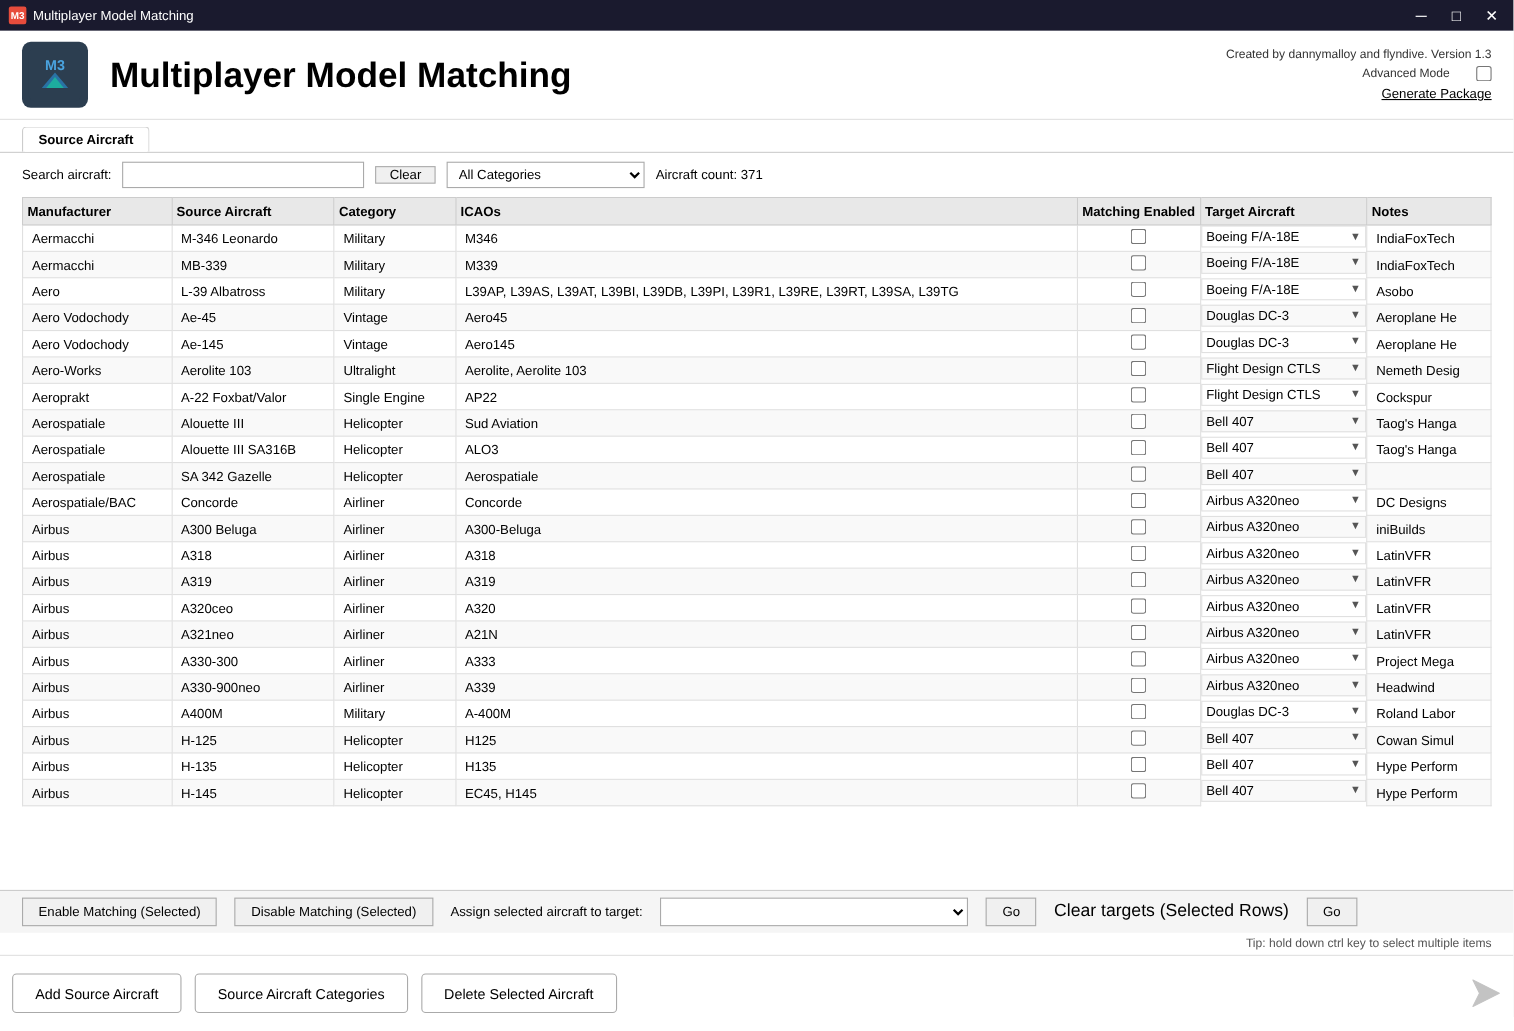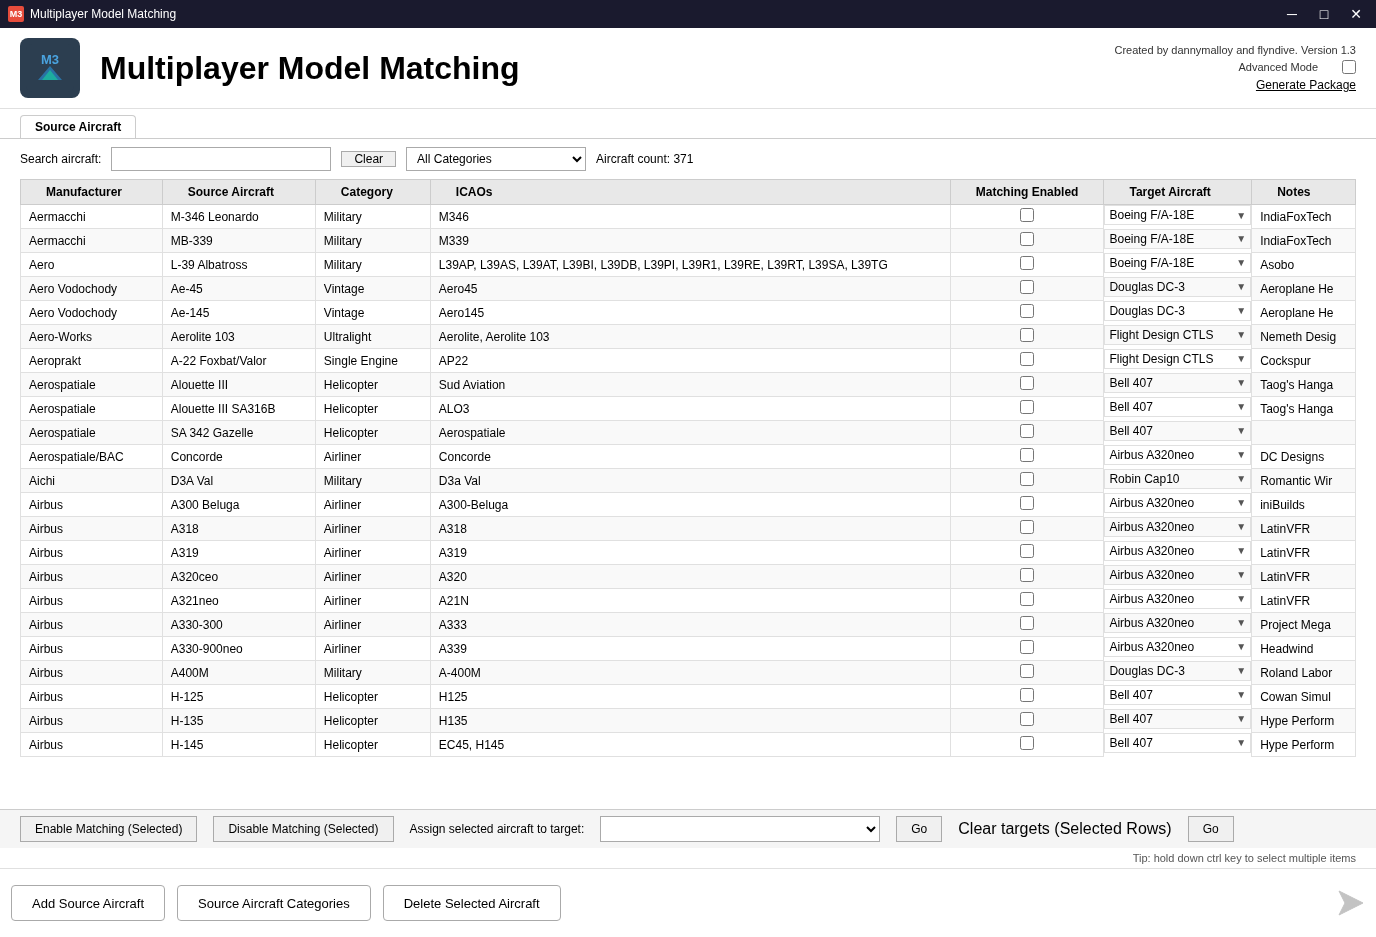--- a/index.html
+++ b/index.html
@@ -183,21 +183,21 @@
     table {
       width: 100%;
       border-collapse: collapse;
       font-size: 12px;
     }
     thead tr {
       background: #e8e8e8;
     }
     th {
       text-align: left;
-      padding: 5px 25px;
+      padding: 5px 4px;
       border: 1px solid #ccc;
       font-weight: 600;
       white-space: nowrap;
     }
     td {
       padding: 3px 8px;
       border: 1px solid #e0e0e0;
       white-space: nowrap;
     }
     tr:nth-child(even) td { background: #f9f9f9; }
@@ -490,32 +490,20 @@
             <td>Airliner</td>
             <td>Concorde</td>
             <td class="checkbox-cell"><input type="checkbox" style=""></td>
             <td class="target-aircraft" style="display: flex; align-items: center;">
               <span style="flex: 1 1 0%; font-size: 12px;">Airbus A320neo</span>
               <span style="font-size: 10px; color: rgb(85, 85, 85);"> ▼</span>
             </td>
             <td class="notes-cell">DC Designs</td>
           </tr>
           <tr>
-            <td>Aichi</td>
-            <td>D3A Val</td>
-            <td>Military</td>
-            <td>D3a Val</td>
-            <td class="checkbox-cell"><input type="checkbox" style=""></td>
-            <td class="target-aircraft" style="display: flex; align-items: center;">
-              <span style="flex: 1 1 0%; font-size: 12px;">Robin Cap10</span>
-              <span style="font-size: 10px; color: rgb(85, 85, 85);"> ▼</span>
-            </td>
-            <td class="notes-cell">Romantic Wir</td>
-          </tr>
-          <tr>
             <td>Airbus</td>
             <td>A300 Beluga</td>
             <td>Airliner</td>
             <td>A300-Beluga</td>
             <td class="checkbox-cell"><input type="checkbox" style=""></td>
             <td class="target-aircraft" style="display: flex; align-items: center;">
               <span style="flex: 1 1 0%; font-size: 12px;">Airbus A320neo</span>
               <span style="font-size: 10px; color: rgb(85, 85, 85);"> ▼</span>
             </td>
             <td class="notes-cell">iniBuilds</td>

